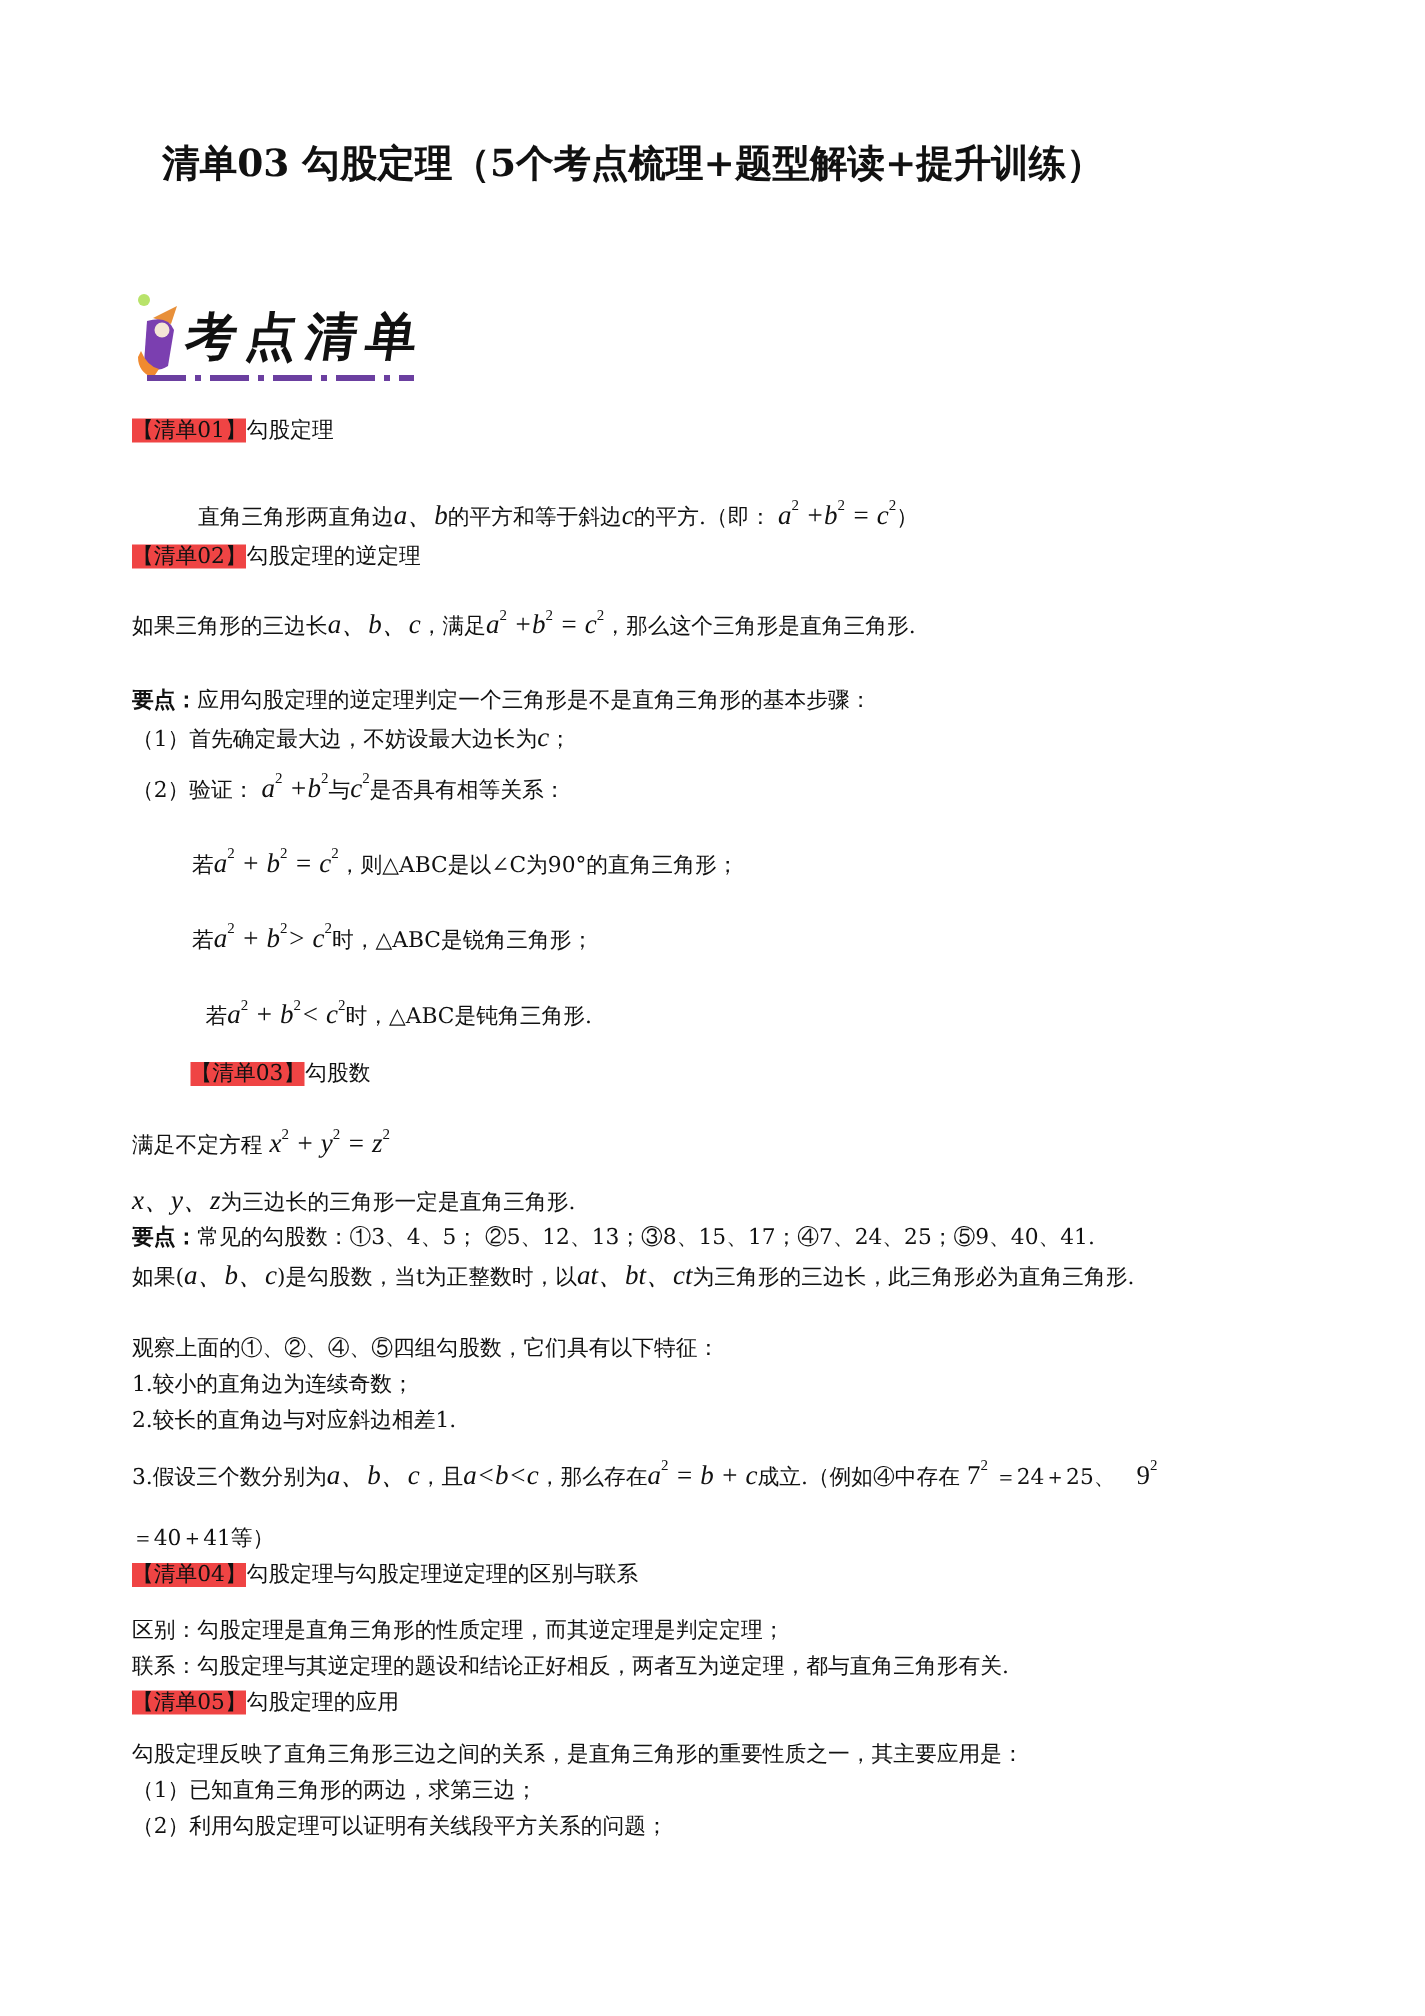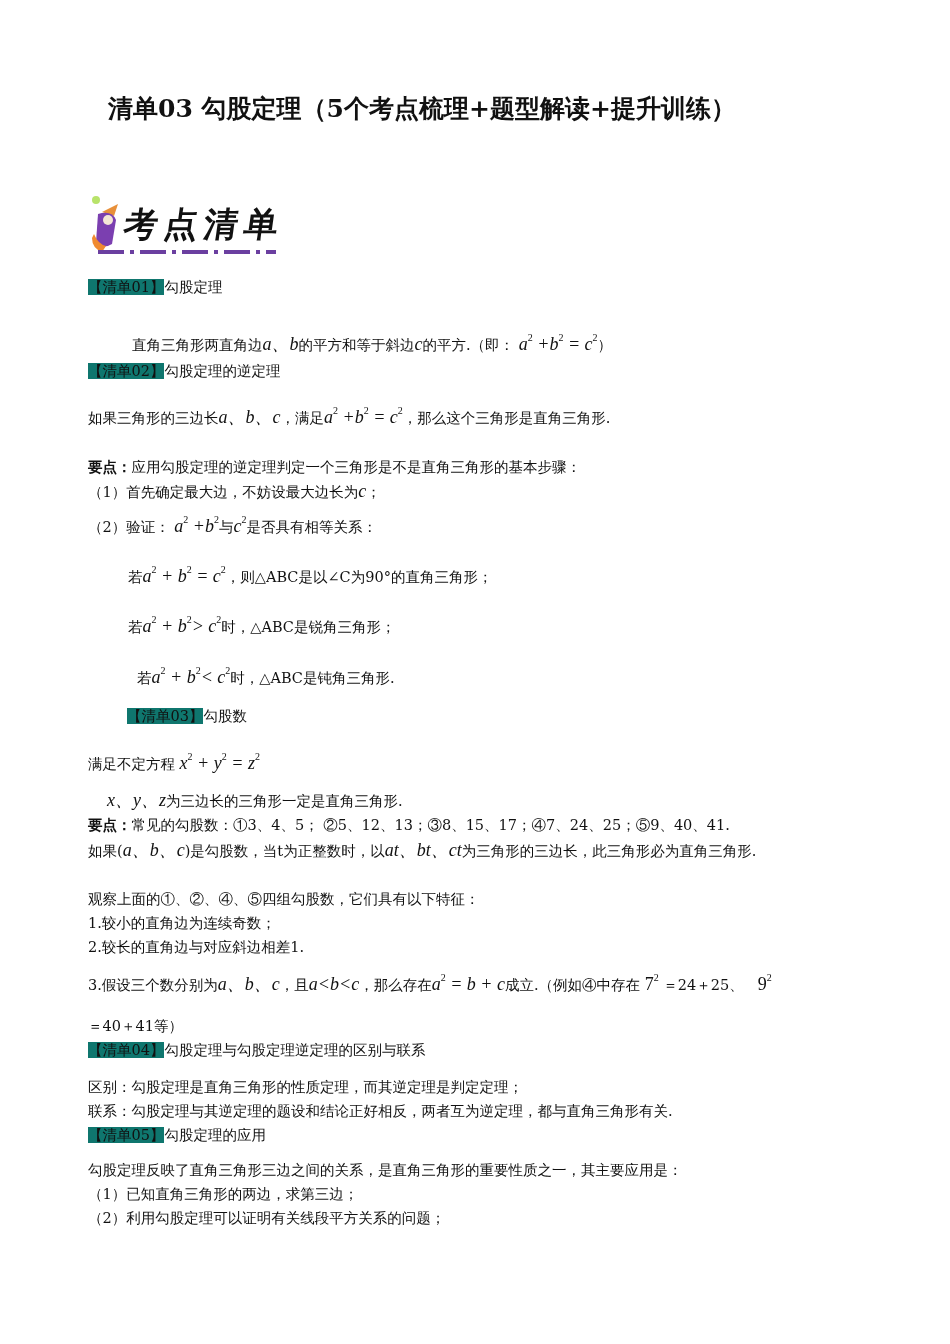--- a/index.html
+++ b/index.html
@@ -17,21 +17,21 @@
     position: absolute; left: 36px; top: 8px; font-family: "DejaVu Sans", sans-serif;
     font-weight: bold; font-size: 34px; letter-spacing: 6px; color: #111;
     transform: skewX(-8deg);
   }
   .logo-dash { position: absolute; left: 10px; top: 56px; width: 178px; height: 4px;
     background: repeating-linear-gradient(90deg, #6b3fa0 0 26px, transparent 26px 32px, #6b3fa0 32px 36px, transparent 36px 42px);
   }
   .logo-figure { position: absolute; left: 0; top: 0; width: 40px; height: 62px; }
   .line { position: absolute; left: 88px; font-size: 14.5px; white-space: nowrap; line-height: 20px; }
   .sec-head { font-family: "DejaVu Sans", sans-serif; font-size: 14.5px; }
-  .tag { background: #0f766e; font-family: "DejaVu Serif", serif; }
+  .tag { background: #ef4444; font-family: "DejaVu Serif", serif; }
   .tag-title { font-weight: normal; }
   .m { font-family: "Liberation Serif", "DejaVu Serif", serif; font-style: italic; font-size: 18px; }
   .mn { font-family: "Liberation Serif", "DejaVu Serif", serif; font-size: 18px; }
   sup { font-size: 10px; vertical-align: 9px; font-style: normal; }
   b.key { font-family: "DejaVu Sans", sans-serif; }
   .justify { width: 775px; display: flex; justify-content: space-between; }
 </style>
 </head>
 <body>
 
@@ -82,21 +82,21 @@
 <div class="line" style="top:661px; left:137px;">
   <span>若</span><span class="m">a<sup>2</sup> <span class="mn">+</span> b<sup>2</sup><span class="mn">&lt;</span> c<sup>2</sup></span><span>时，△ABC是钝角三角形.</span>
 </div>
 
 <div class="line sec-head" style="top:706px;margin-left:39px;">
   <span class="tag">【清单03】</span><span class="tag-title">勾股数</span>
 </div>
 <div class="line justify" style="top:747px;">
   <span><span>满足不定方程</span> <span class="m">x<sup>2</sup> <span class="mn">+</span> y<sup>2</sup> <span class="mn">=</span> z<sup>2</sup></span></span>
 </div>
-<div class="line" style="top:790px;margin-left:19px;">
+<div class="line" style="top:790px;">
   <span class="m">x、y、z</span><span>为三边长的三角形一定是直角三角形.</span>
 </div>
 <div class="line" style="top:815px;">
   <b class="key">要点：</b><span>常见的勾股数：①3、4、5；  ②5、12、13；③8、15、17；④7、24、25；⑤9、40、41.</span>
 </div>
 <div class="line" style="top:840px;">
   <span>如果(</span><span class="m">a、b、c</span><span>)是勾股数，当t为正整数时，以</span><span class="m">at、bt、ct</span><span>为三角形的三边长，此三角形必为直角三角形.</span>
 </div>
 <div class="line" style="top:889px;">观察上面的①、②、④、⑤四组勾股数，它们具有以下特征：</div>
 <div class="line" style="top:913px;">1.较小的直角边为连续奇数；</div>

